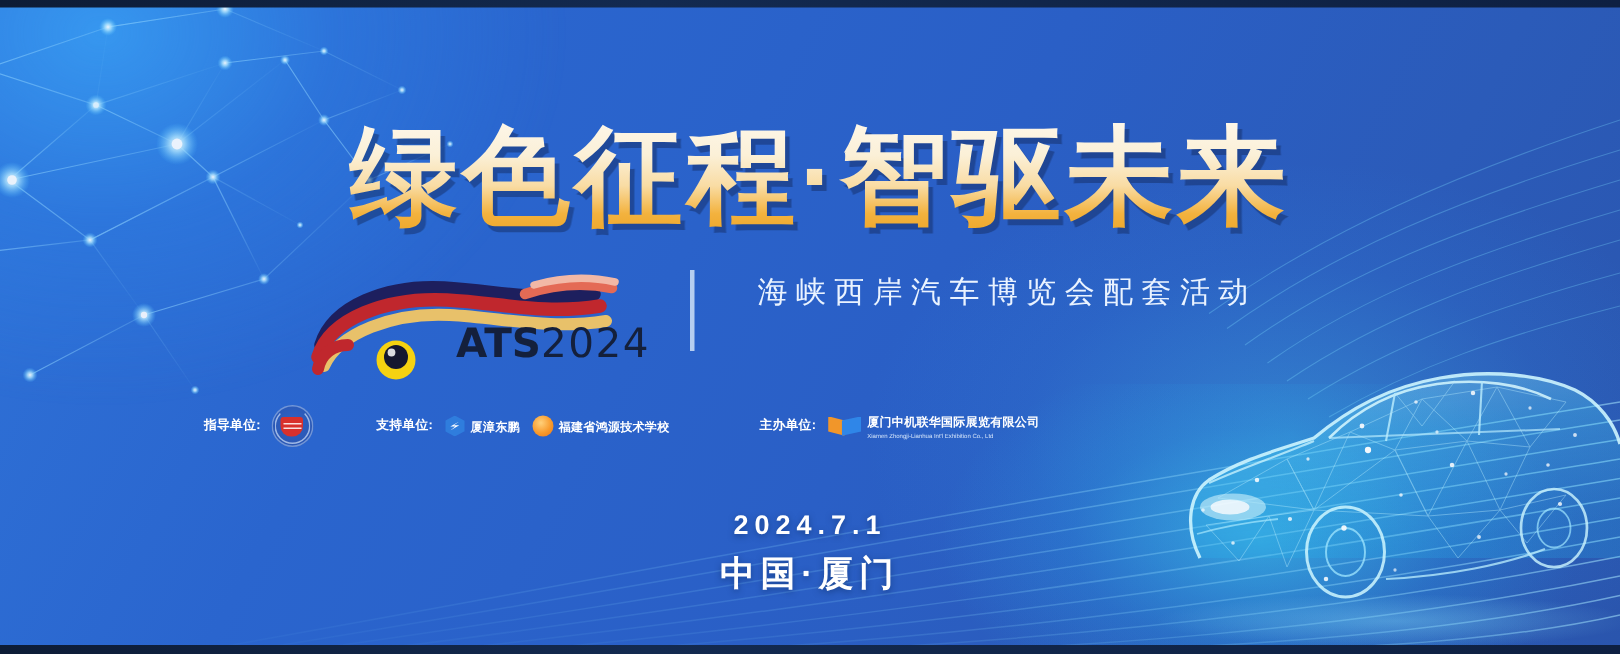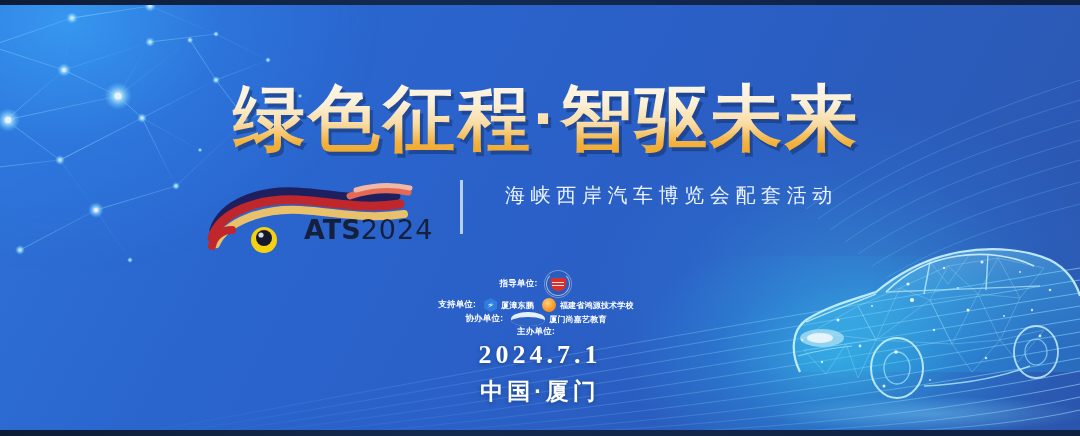--- a/index.html
+++ b/index.html
@@ -128,21 +128,20 @@
   
   .sponsors {
     position: absolute;
     left: 136px;
     top: 270px;
     width: 800px;
     height: 28px;
     display: flex;
     align-items: center;
     font-size: 8px;
-    flex-direction: column;
   }
   .sp-group { display: flex; align-items: center; }
   .sp-label {
     color: #ffffff;
     font-size: 8.5px;
     font-weight: bold;
     letter-spacing: .2px;
     white-space: nowrap;
   }
   .sp-logos { display: flex; align-items: flex-end; }
@@ -245,24 +244,24 @@
 
   
   .datewrap {
     position: absolute;
     left: 0; right: 0;
     top: 340px;
     text-align: center;
     color: #ffffff;
   }
   .date-main {
-    font-size: 26px;
+    font-size: 18px;
     font-weight: bold;
     letter-spacing: 4px;
-    font-family: Liberation Serif, serif;
+    font-family: Liberation Sans, sans-serif;
     text-shadow: 0 1px 4px rgba(10,40,90,.5);
   }
   .date-sub {
     font-size: 23px;
     letter-spacing: 4px;
     margin-top: 6px;
     font-weight: bold;
     text-shadow: 0 1px 4px rgba(10,40,90,.5);
   }
 </style>
@@ -501,32 +500,35 @@
           </span>
           <span class="sp-item">
             <span class="circlogo"></span>
             <span class="sp-name">福建省鸿源技术学校</span>
           </span>
         </span>
       </div>
 
       <div class="gap-b"></div>
 
-      <div class="sp-group">
-        <span class="sp-label">协办单位:</span>
-        <span class="sp-item">
-          <span class="swoosh"></span>
-          <span class="sp-name">厦门尚嘉艺教育</span>
-        </span>
-      </div>
 
       <div class="gap-c"></div>
 
       <div class="sp-group">
         <span class="sp-label">主办单位:</span>
+        <span class="sp-item">
+          <span class="flaglogo">
+            <span class="f1"></span>
+            <span class="f2"></span>
+          </span>
+          <span class="sp-name">
+            <span>厦门中机联华国际展览有限公司</span>
+            <span class="en">Xiamen Zhongji-Lianhua Int'l Exhibition Co., Ltd</span>
+          </span>
+        </span>
       </div>
     </div>
 
     <div class="datewrap">
       <div class="date-main">2024.7.1</div>
       <div class="date-sub">中国·厦门</div>
     </div>
   </div>
 
   <div class="edge-bottom"></div>

